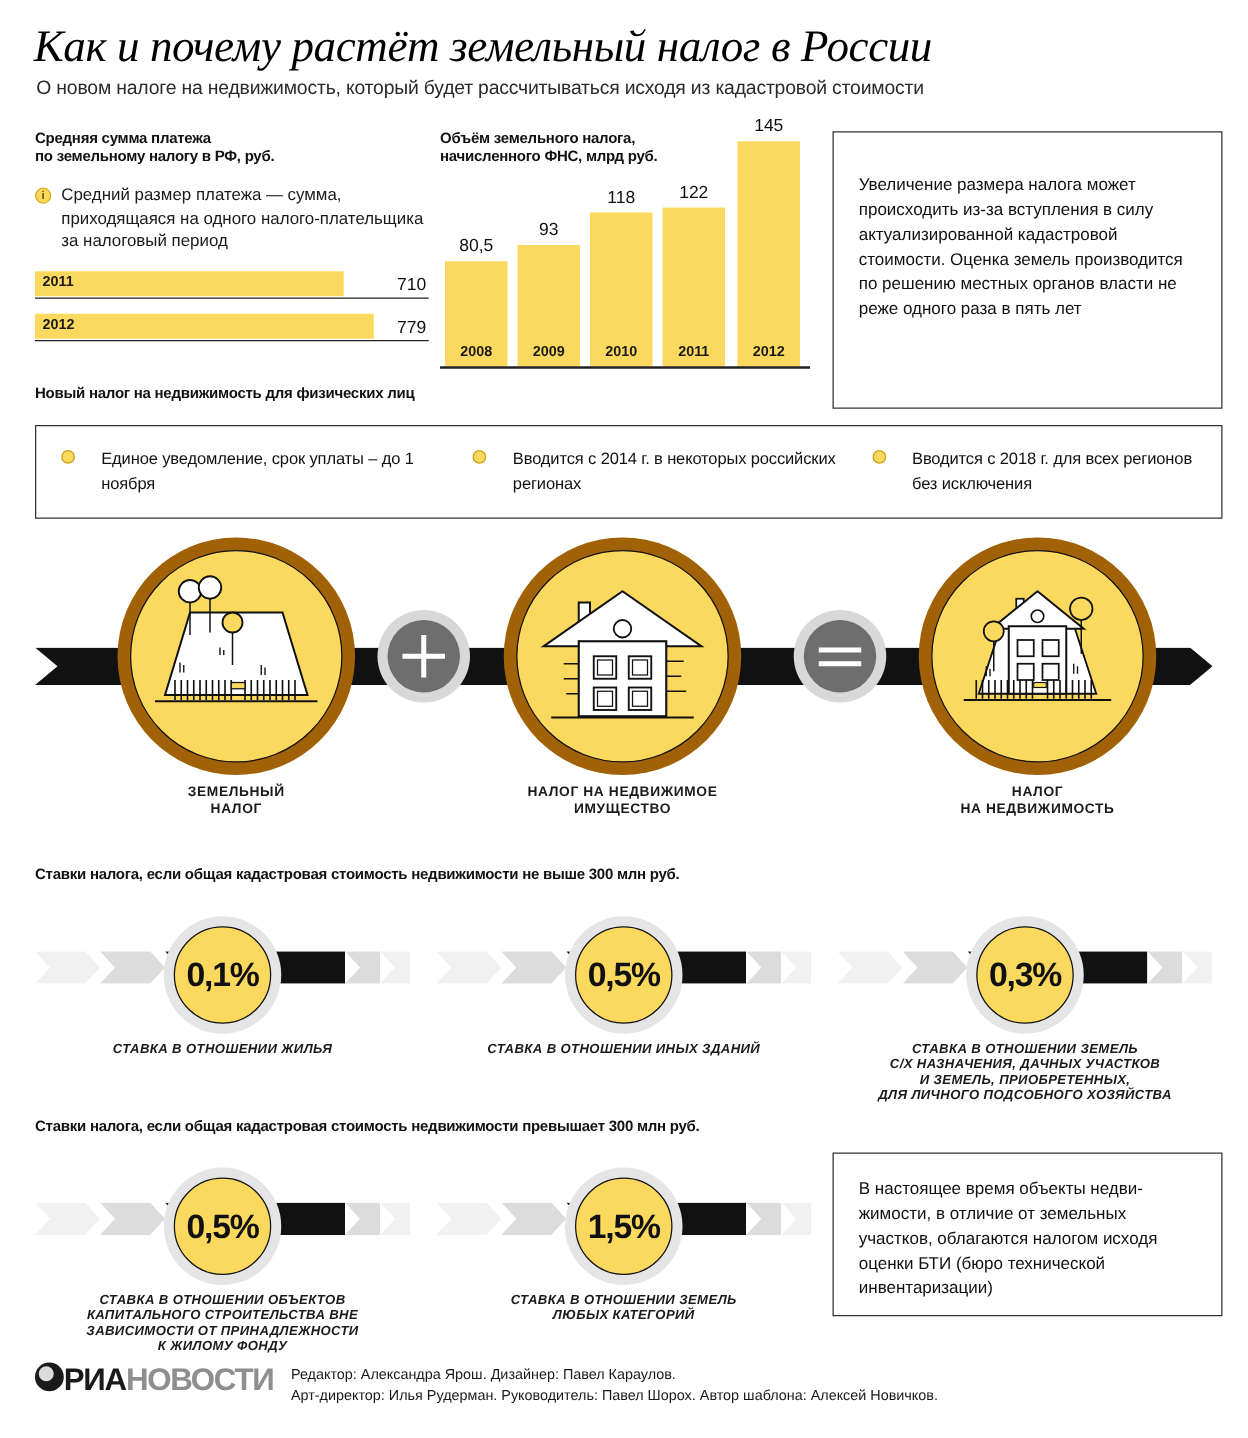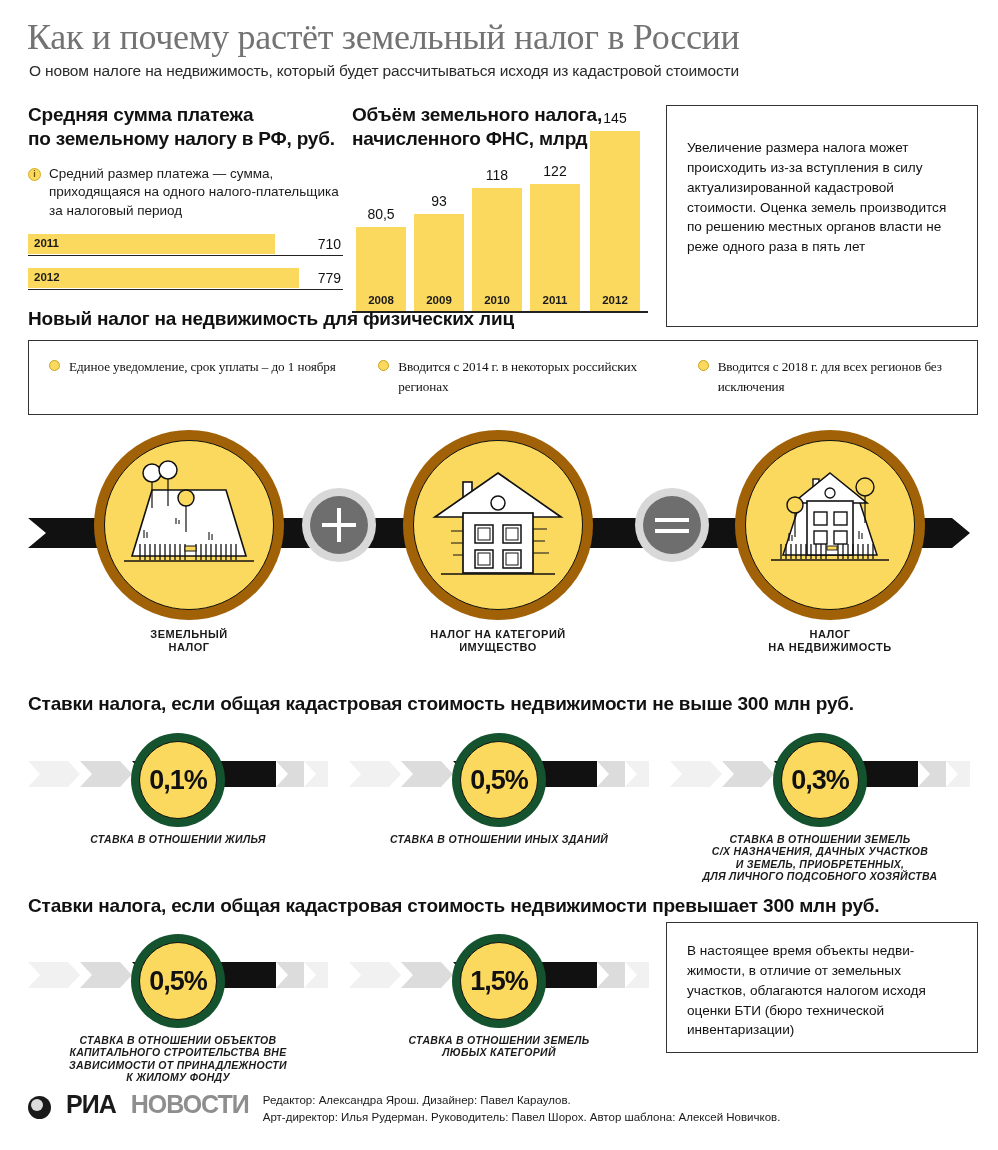--- a/index.html
+++ b/index.html
@@ -11,31 +11,32 @@
     position: relative;
     overflow: hidden;
   }
   .page { position: relative; width: 998px; height: 1150px; }
 
   
   .title {
     position: absolute; left: 27px; top: 16px;
     font-family: "Liberation Serif", serif;
     font-size: 36px; font-weight: 400; letter-spacing: -0.3px;
-    color: #737373;
+    color: #000000;
+    font-style: italic;
   }
   .subtitle {
     position: absolute; left: 29px; top: 62px;
     font-size: 15.5px; font-weight: 400; color: #2a2a2a;
     letter-spacing: -0.15px;
   }
 
   
   .sechead {
-    font-size: 19px; font-weight: bold; color: #111;
+    font-size: 12px; font-weight: bold; color: #111;
     letter-spacing: -0.2px; line-height: 1.25;
   }
 
   
   #block-hbar { position: absolute; left: 28px; top: 103px; width: 315px; }
   .note-row { display: flex; gap: 8px; margin-top: 14px; }
   .note-icon {
     width: 13px; height: 13px; border-radius: 50%;
     background: #FBD95E; border: 1px solid #d6ac1e;
     flex: 0 0 13px; margin-top: 3px;
@@ -100,21 +101,21 @@
   }
 
   
   #newtax-head { position: absolute; left: 28px; top: 307px; }
   #newtax-box {
     position: absolute; left: 28px; top: 340px;
     width: 950px; height: 75px;
     border: 1.2px solid #333; background: #fff;
     display: flex; align-items: flex-start; padding: 16px 0 0 0;
   }
-  .bcell { display: flex; gap: 9px; padding-left: 20px; font-family: Liberation Serif, serif; }
+  .bcell { display: flex; gap: 21px; padding-left: 20px; }
   .bcell:nth-child(1) { width: 330px; }
   .bcell:nth-child(2) { width: 320px; }
   .bcell:nth-child(3) { width: 300px; }
   .bdot {
     width: 11px; height: 11px; border-radius: 50%;
     background: #FBD95E; border: 1px solid #c9a21a;
     flex: 0 0 11px; margin-top: 3px;
   }
   .btext { font-size: 13.2px; line-height: 1.52; color: #111; letter-spacing: -0.1px; }
 
@@ -161,37 +162,37 @@
   
   .rate-head { position: absolute; left: 28px; }
   .rate-unit { position: absolute; width: 300px; }
   .rate-ribbon {
     position: absolute; left: 0; top: 28px; width: 300px; height: 26px;
   }
   .chev { position: absolute; top: 0; height: 26px; }
   .rate-circle {
     position: absolute; left: 50%; top: 0; transform: translateX(-50%);
     width: 94px; height: 94px; border-radius: 50%;
-    background: #14532d; display: flex; align-items: center; justify-content: center;
+    background: #e5e5e5; display: flex; align-items: center; justify-content: center;
   }
   .rate-circle .rc-inner {
     width: 78px; height: 78px; border-radius: 50%;
     background: #FBD95E; border: 1.5px solid #111;
     display: flex; align-items: center; justify-content: center;
     font-size: 27px; font-weight: bold; color: #111; letter-spacing: -1px;
   }
   .rate-caption {
     position: absolute; top: 100px; left: 50%; transform: translateX(-50%);
     text-align: center; font-size: 10.5px; font-weight: bold;
     letter-spacing: 0.3px; line-height: 1.18; color: #1a1a1a; white-space: nowrap; font-style: italic;
   }
 
   
   #footer { position: absolute; left: 28px; top: 1090px; width: 950px; }
-  .ria-logo { display: flex; align-items: flex-end; gap: 15px; }
+  .ria-logo { display: flex; align-items: flex-start; gap: 0; }
   .ria-dot {
     width: 23px; height: 23px; border-radius: 50%;
     background: #1a1a1a; position: relative;
   }
   .ria-dot::after {
     content:""; position:absolute; left:3px; top:3px;
     width: 12px; height: 12px; border-radius: 50%;
     background: #fff; opacity: .85;
   }
   .ria-ria { font-size: 25px; font-weight: bold; color: #1a1a1a; letter-spacing: -1px; }
@@ -357,21 +358,21 @@
             <line x1="28" y1="76" x2="40" y2="76"></line>
             <line x1="28" y1="88" x2="40" y2="88"></line>
             <line x1="30" y1="100" x2="40" y2="100"></line>
             <line x1="110" y1="74" x2="124" y2="74"></line>
             <line x1="110" y1="86" x2="122" y2="86"></line>
             <line x1="110" y1="98" x2="126" y2="98"></line>
           </g>
         </svg>
       </div>
       <div class="caption">
-        <span>НАЛОГ НА КАТЕГОРИЙ</span><br>
+        <span>НАЛОГ НА НЕДВИЖИМОЕ</span><br>
         <span>ИМУЩЕСТВО</span>
       </div>
     </div>
 
     <div class="op eq" style="left:635px">
       <div class="opinner"></div>
     </div>
 
     <div class="bigcircle" style="left:735px">
       <div class="inner">

